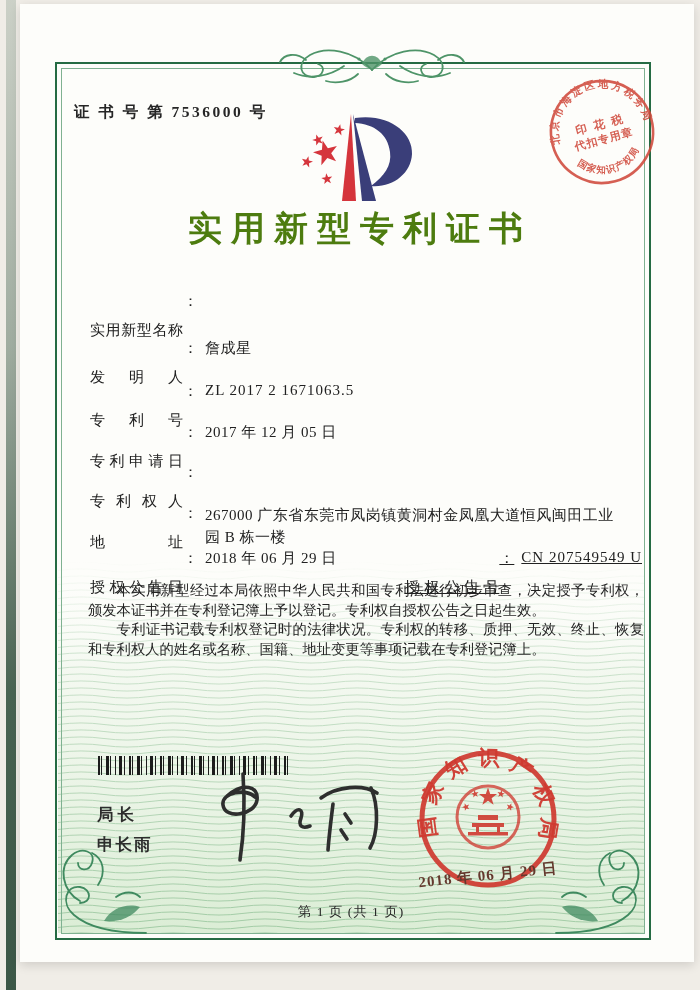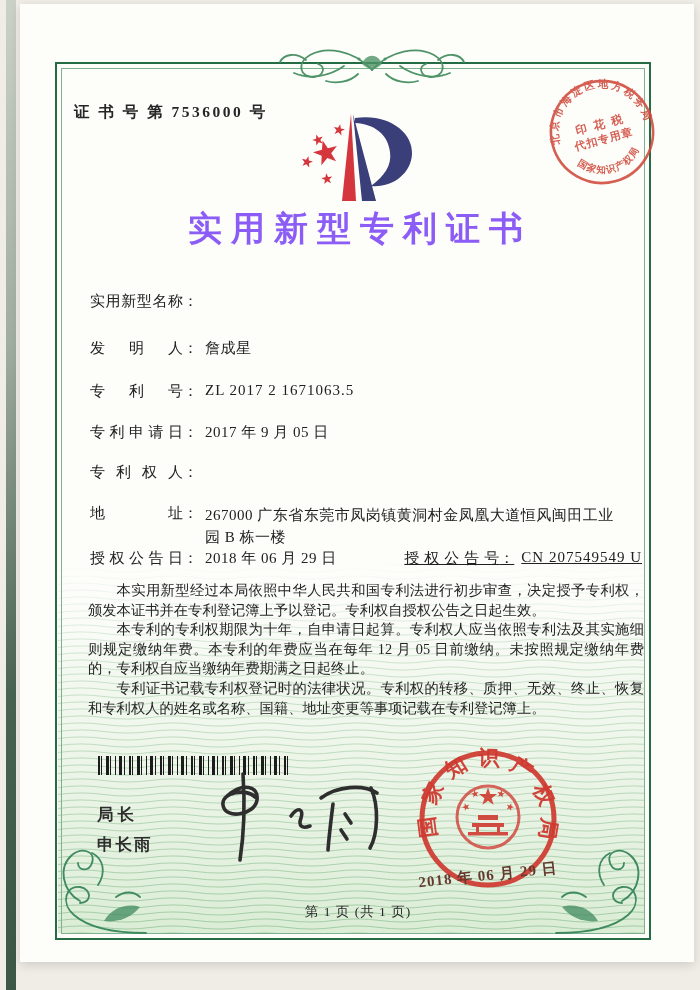--- a/index.html
+++ b/index.html
@@ -10,45 +10,45 @@
   .cover-strip{position:absolute;left:6px;top:0;width:10px;height:990px;
     background:linear-gradient(180deg,rgba(95,124,104,.25) 0%,rgba(80,108,90,.5) 35%,
       rgba(55,84,66,.9) 70%,rgba(50,79,62,.95) 100%);}
   .frame-outer{position:absolute;left:55px;top:62px;width:592px;height:874px;
     border:2.5px solid #256b43;}
   .frame-inner{position:absolute;left:4px;top:4px;right:4px;bottom:4px;
     border:1px solid #7fb191;}
   .certno{position:absolute;left:74px;top:102px;font-size:15.5px;letter-spacing:2.5px;
     color:#262626;font-weight:bold;}
   .title{position:absolute;left:55px;top:206px;width:592px;text-align:center;
-    font-size:34px;font-weight:bold;letter-spacing:9px;padding-left:9px;color:#8b5cf6;}
+    font-size:34px;font-weight:bold;letter-spacing:9px;padding-left:9px;color:#4d7c0f;}
   .frow{position:absolute;left:90px;display:flex;font-size:15px;color:#212121;
     align-items:flex-start;}
   .flabel{display:inline-block;width:93px;text-align:justify;text-align-last:justify;
-    flex:none;}
+    flex:none;margin-top:29px;}
   .fcolon{flex:none;margin-right:7px;}
   .fvalue{letter-spacing:.5px;}
   .fvalue.addr{width:424px;line-height:22px;}
   .grant-row{width:552px;justify-content:flex-end;}
   .grant-right{margin-left:auto;display:flex;text-decoration:underline;}
   .grant-right .flabel{width:95px;}
   .bodytext{position:absolute;left:88px;top:581px;width:556px;font-size:14.3px;
     line-height:19.6px;color:#242424;text-align:justify;}
   .bodytext p{margin:0;text-indent:2em;}
   .barcode{position:absolute;left:98px;top:756px;width:190px;height:19px;
     background:repeating-linear-gradient(90deg,#1c1c1c 0 2px,transparent 2px 3px,
       #1c1c1c 3px 4px,transparent 4px 8px,#1c1c1c 8px 11px,transparent 11px 12px,
       #1c1c1c 12px 13px,transparent 13px 17px,#1c1c1c 17px 18px,transparent 18px 21px,
       #1c1c1c 21px 24px,transparent 24px 26px,#1c1c1c 26px 27px,transparent 27px 31px);}
   .director-title{position:absolute;left:97px;top:804px;font-family:"Liberation Sans","DejaVu Sans",sans-serif;
     font-size:16.5px;font-weight:600;letter-spacing:4px;color:#2d2d2d;text-align:right;}
   .director-name{position:absolute;left:97px;top:834px;font-family:"Liberation Sans","DejaVu Sans",sans-serif;
     font-size:16.5px;font-weight:600;letter-spacing:2px;color:#2d2d2d;}
   .footer{position:absolute;left:55px;top:903px;width:592px;text-align:center;
-    font-size:13.5px;color:#2a2a2a;letter-spacing:1px;padding-left:7px;}
+    font-size:13.5px;color:#2a2a2a;letter-spacing:1px;}
   svg text{font-family:"Liberation Serif","DejaVu Serif",serif;}
 </style>
 </head>
 <body>
 
 <svg width="0" height="0" style="position:absolute" aria-hidden="true">
   <defs>
     <path id="star5" d="M0,-10L2.35,-3.24L9.51,-3.09L3.8,1.24L5.88,8.09L0,4L-5.88,8.09L-3.8,1.24L-9.51,-3.09L-2.35,-3.24Z"></path>
   </defs>
 </svg>
@@ -164,21 +164,21 @@
   <span class="fvalue">詹成星</span>
 </div>
 <div class="frow" style="top:382px">
   <span class="flabel">专利号</span>
     <span class="fcolon">：</span>
   <span class="fvalue" style="letter-spacing:1px">ZL 2017 2 1671063.5</span>
 </div>
 <div class="frow" style="top:423px">
   <span class="flabel">专利申请日</span>
     <span class="fcolon">：</span>
-  <span class="fvalue">2017 年 9 月 05 日</span>
+  <span class="fvalue">2017 年 12 月 05 日</span>
 </div>
 <div class="frow" style="top:463px">
   <span class="flabel">专利权人</span>
     <span class="fcolon">：</span>
 </div>
 <div class="frow" style="top:504px">
   <span class="flabel">地址</span>
     <span class="fcolon">：</span>
   <span class="fvalue addr">267000 广东省东莞市凤岗镇黄洞村金凤凰大道恒风闽田工业园 B 栋一楼</span>
 </div>
@@ -188,21 +188,20 @@
   <span class="fvalue">2018 年 06 月 29 日</span>
   <span class="grant-right">
     <span class="flabel">授权公告号</span>
       <span class="fcolon">：</span>
     <span class="fvalue" style="letter-spacing:1px">CN 207549549 U</span>
   </span>
 </div>
 
 <div class="bodytext">
   <p>本实用新型经过本局依照中华人民共和国专利法进行初步审查，决定授予专利权，颁发本证书并在专利登记簿上予以登记。专利权自授权公告之日起生效。</p>
-  <p>本专利的专利权期限为十年，自申请日起算。专利权人应当依照专利法及其实施细则规定缴纳年费。本专利的年费应当在每年 12 月 05 日前缴纳。未按照规定缴纳年费的，专利权自应当缴纳年费期满之日起终止。</p>
   <p>专利证书记载专利权登记时的法律状况。专利权的转移、质押、无效、终止、恢复和专利权人的姓名或名称、国籍、地址变更等事项记载在专利登记簿上。</p>
 </div>
 
 <div class="barcode"></div>
 
 <div class="director-title">局长</div>
 <div class="director-name">申长雨</div>
 
 <svg class="abs" style="left:205px;top:766px" width="215" height="105" viewBox="0 0 215 105">
   <g stroke="#2e2e2e" stroke-width="3.6" fill="none" stroke-linecap="round" stroke-linejoin="round">

